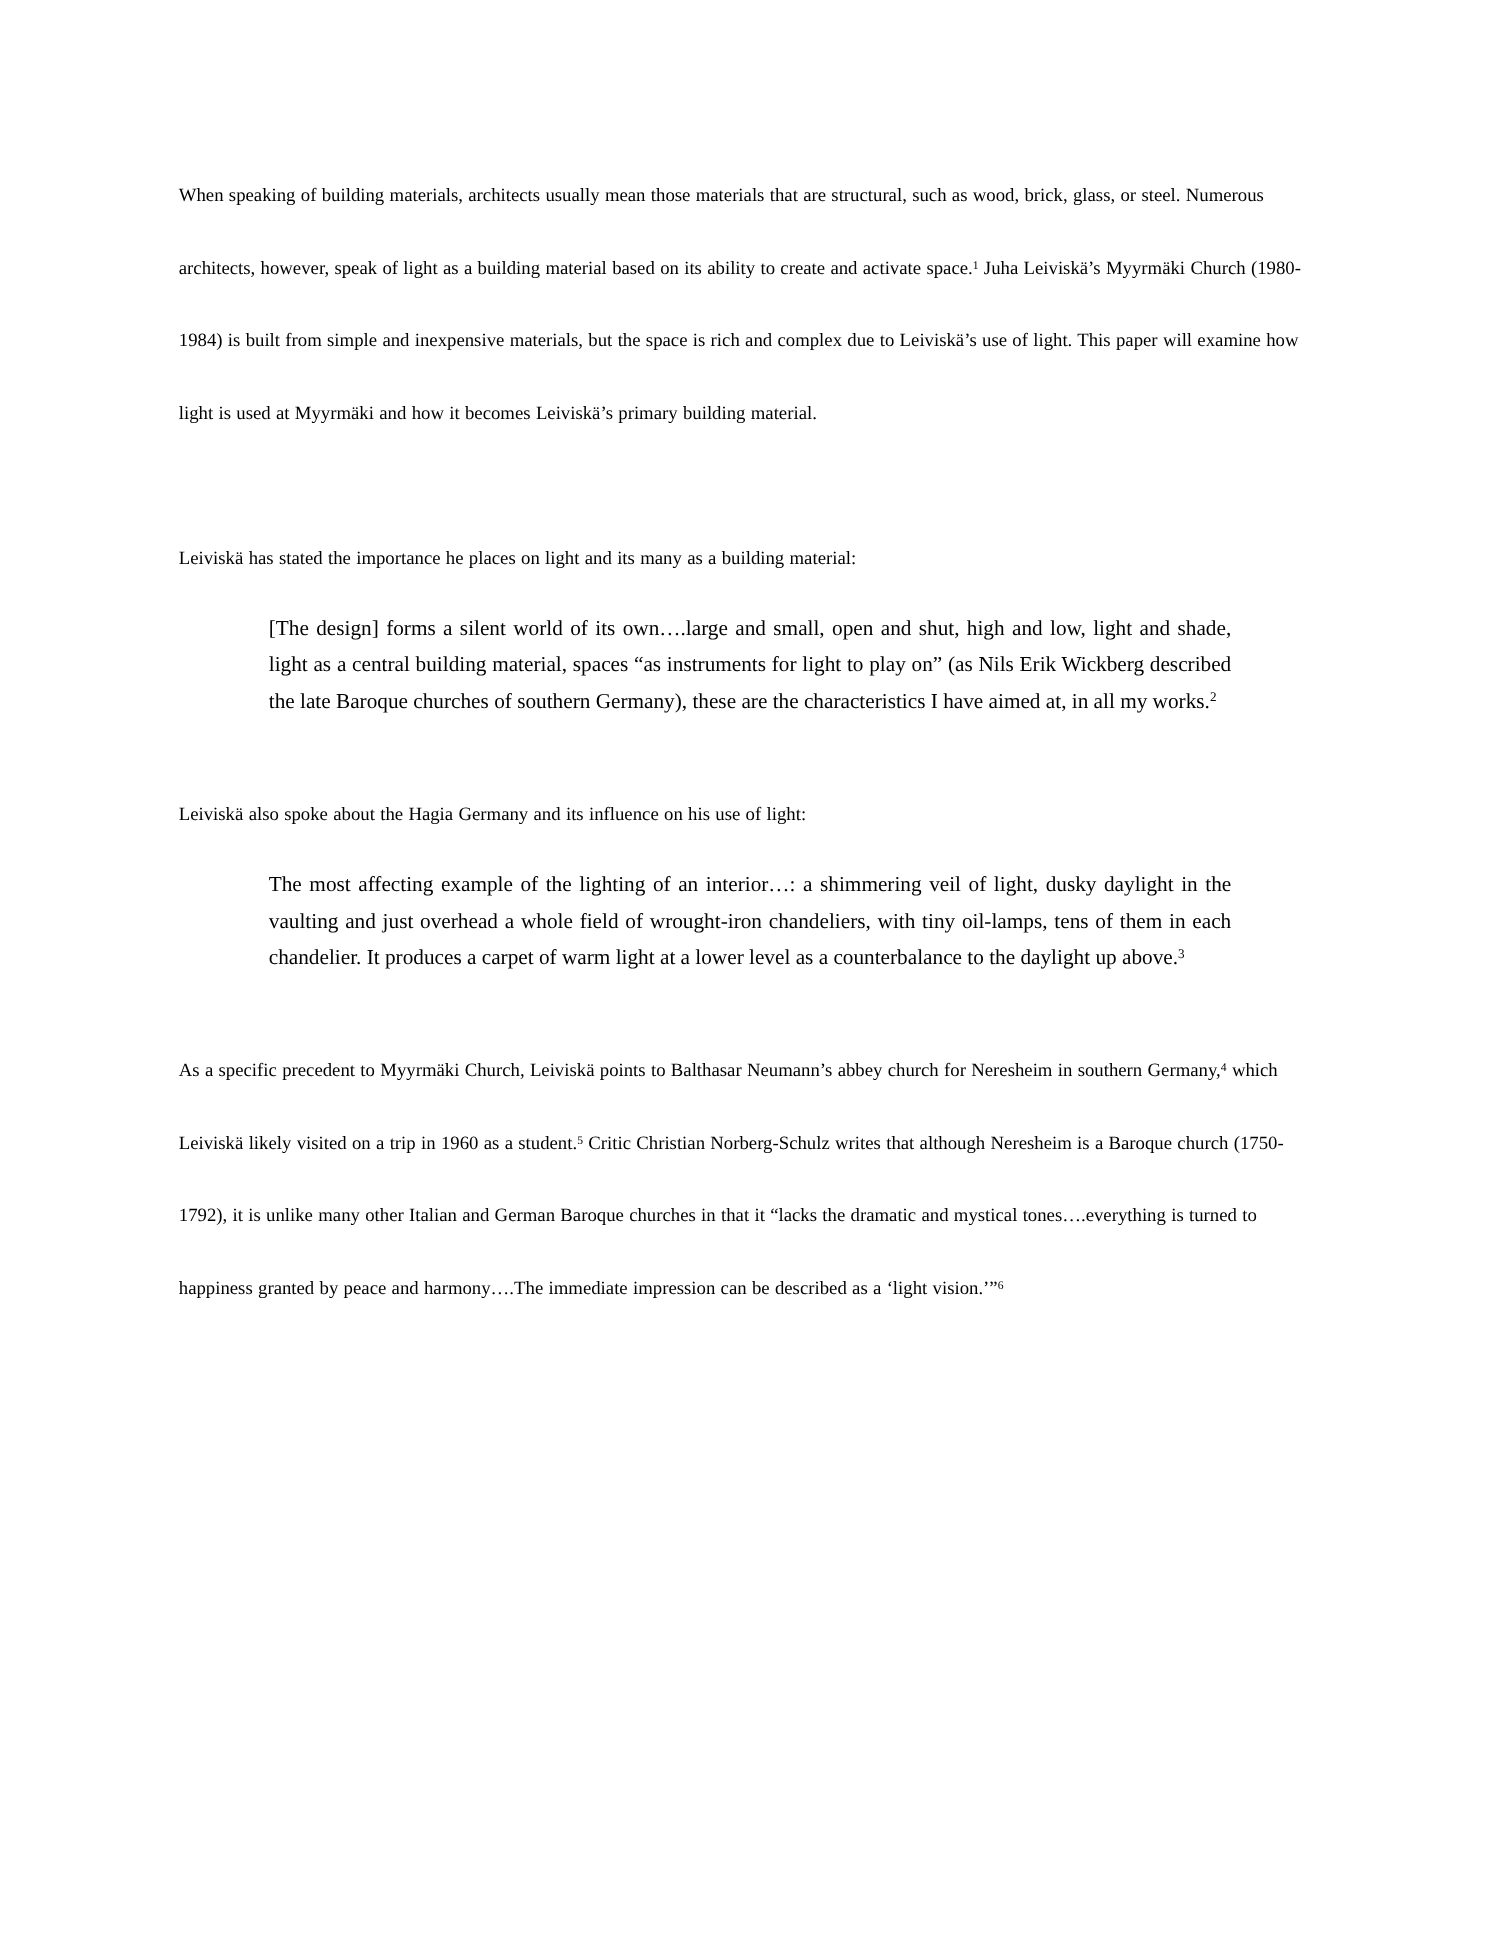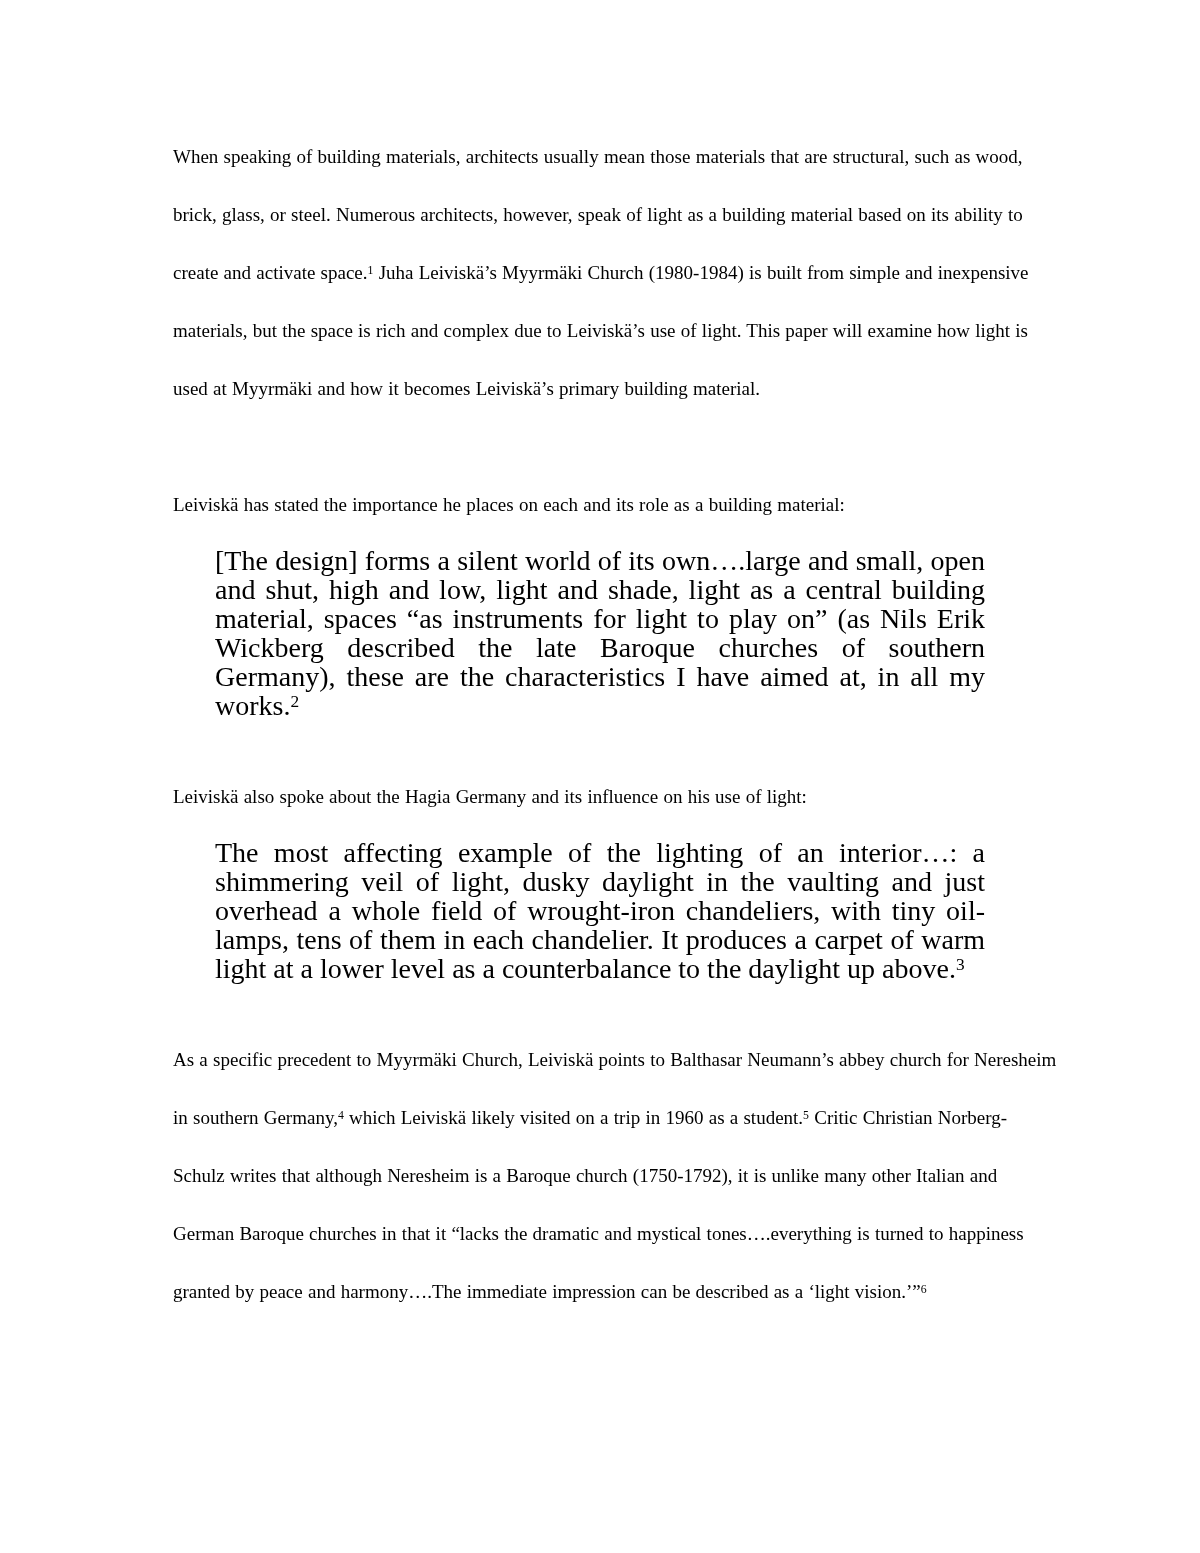--- a/index.html
+++ b/index.html
@@ -10,49 +10,48 @@
     overflow: hidden;
     font-family: "Liberation Serif", "DejaVu Serif", serif;
     color: #000000;
   }
   .page {
     width: 1200px;
     height: 1553px;
     padding: 128px 143px 0 143px;
   }
   .body-para {
-    font-size: 19px;
+    font-size: 15px;
     line-height: 58px;
     text-align: left;
     word-spacing: 0.5px;
-    margin-left: 30px;
   }
   .para-gap { margin-top: 58px; }
   .after-quote { margin-top: 48px; }
   .block-quote {
-    font-size: 28px;
+    font-size: 17px;
     line-height: 29px;
     text-align: justify;
     margin: 12px 72px 0 72px;
   }
   sup {
     font-size: 0.62em;
     line-height: 0;
     vertical-align: baseline;
     position: relative;
     top: -0.45em;
   }
 </style>
 </head>
 <body>
 
 <div class="page">
   <p class="body-para">When speaking of building materials, architects usually mean those materials that are structural, such as wood, brick, glass, or steel. Numerous architects, however, speak of light as a building material based on its ability to create and activate space.<sup>1</sup> Juha Leiviskä’s Myyrmäki Church (1980-1984) is built from simple and inexpensive materials, but the space is rich and complex due to Leiviskä’s use of light. This paper will examine how light is used at Myyrmäki and how it becomes Leiviskä’s primary building material.</p>
 
-  <p class="body-para para-gap">Leiviskä has stated the importance he places on each and its role as a building material:</p>
+  <p class="body-para para-gap">Leiviskä has stated the importance he places on light and its many as a building material:</p>
 
   <p class="block-quote">[The design] forms a silent world of its own….large and small, open and shut, high and low, light and shade, light as a central building material, spaces “as instruments for light to play on” (as Nils Erik Wickberg described the late Baroque churches of southern Germany), these are the characteristics I have aimed at, in all my works.<sup>2</sup></p>
 
   <p class="body-para after-quote">Leiviskä also spoke about the Hagia Germany and its influence on his use of light:</p>
 
   <p class="block-quote">The most affecting example of the lighting of an interior…: a shimmering veil of light, dusky daylight in the vaulting and just overhead a whole field of wrought-iron chandeliers, with tiny oil-lamps, tens of them in each chandelier. It produces a carpet of warm light at a lower level as a counterbalance to the daylight up above.<sup>3</sup></p>
 
   <p class="body-para after-quote">As a specific precedent to Myyrmäki Church, Leiviskä points to Balthasar Neumann’s abbey church for Neresheim in southern Germany,<sup>4</sup> which Leiviskä likely visited on a trip in 1960 as a student.<sup>5</sup> Critic Christian Norberg-Schulz writes that although Neresheim is a Baroque church (1750-1792), it is unlike many other Italian and German Baroque churches in that it “lacks the dramatic and mystical tones….everything is turned to happiness granted by peace and harmony….The immediate impression can be described as a ‘light vision.’”<sup>6</sup></p>
 </div>
 

